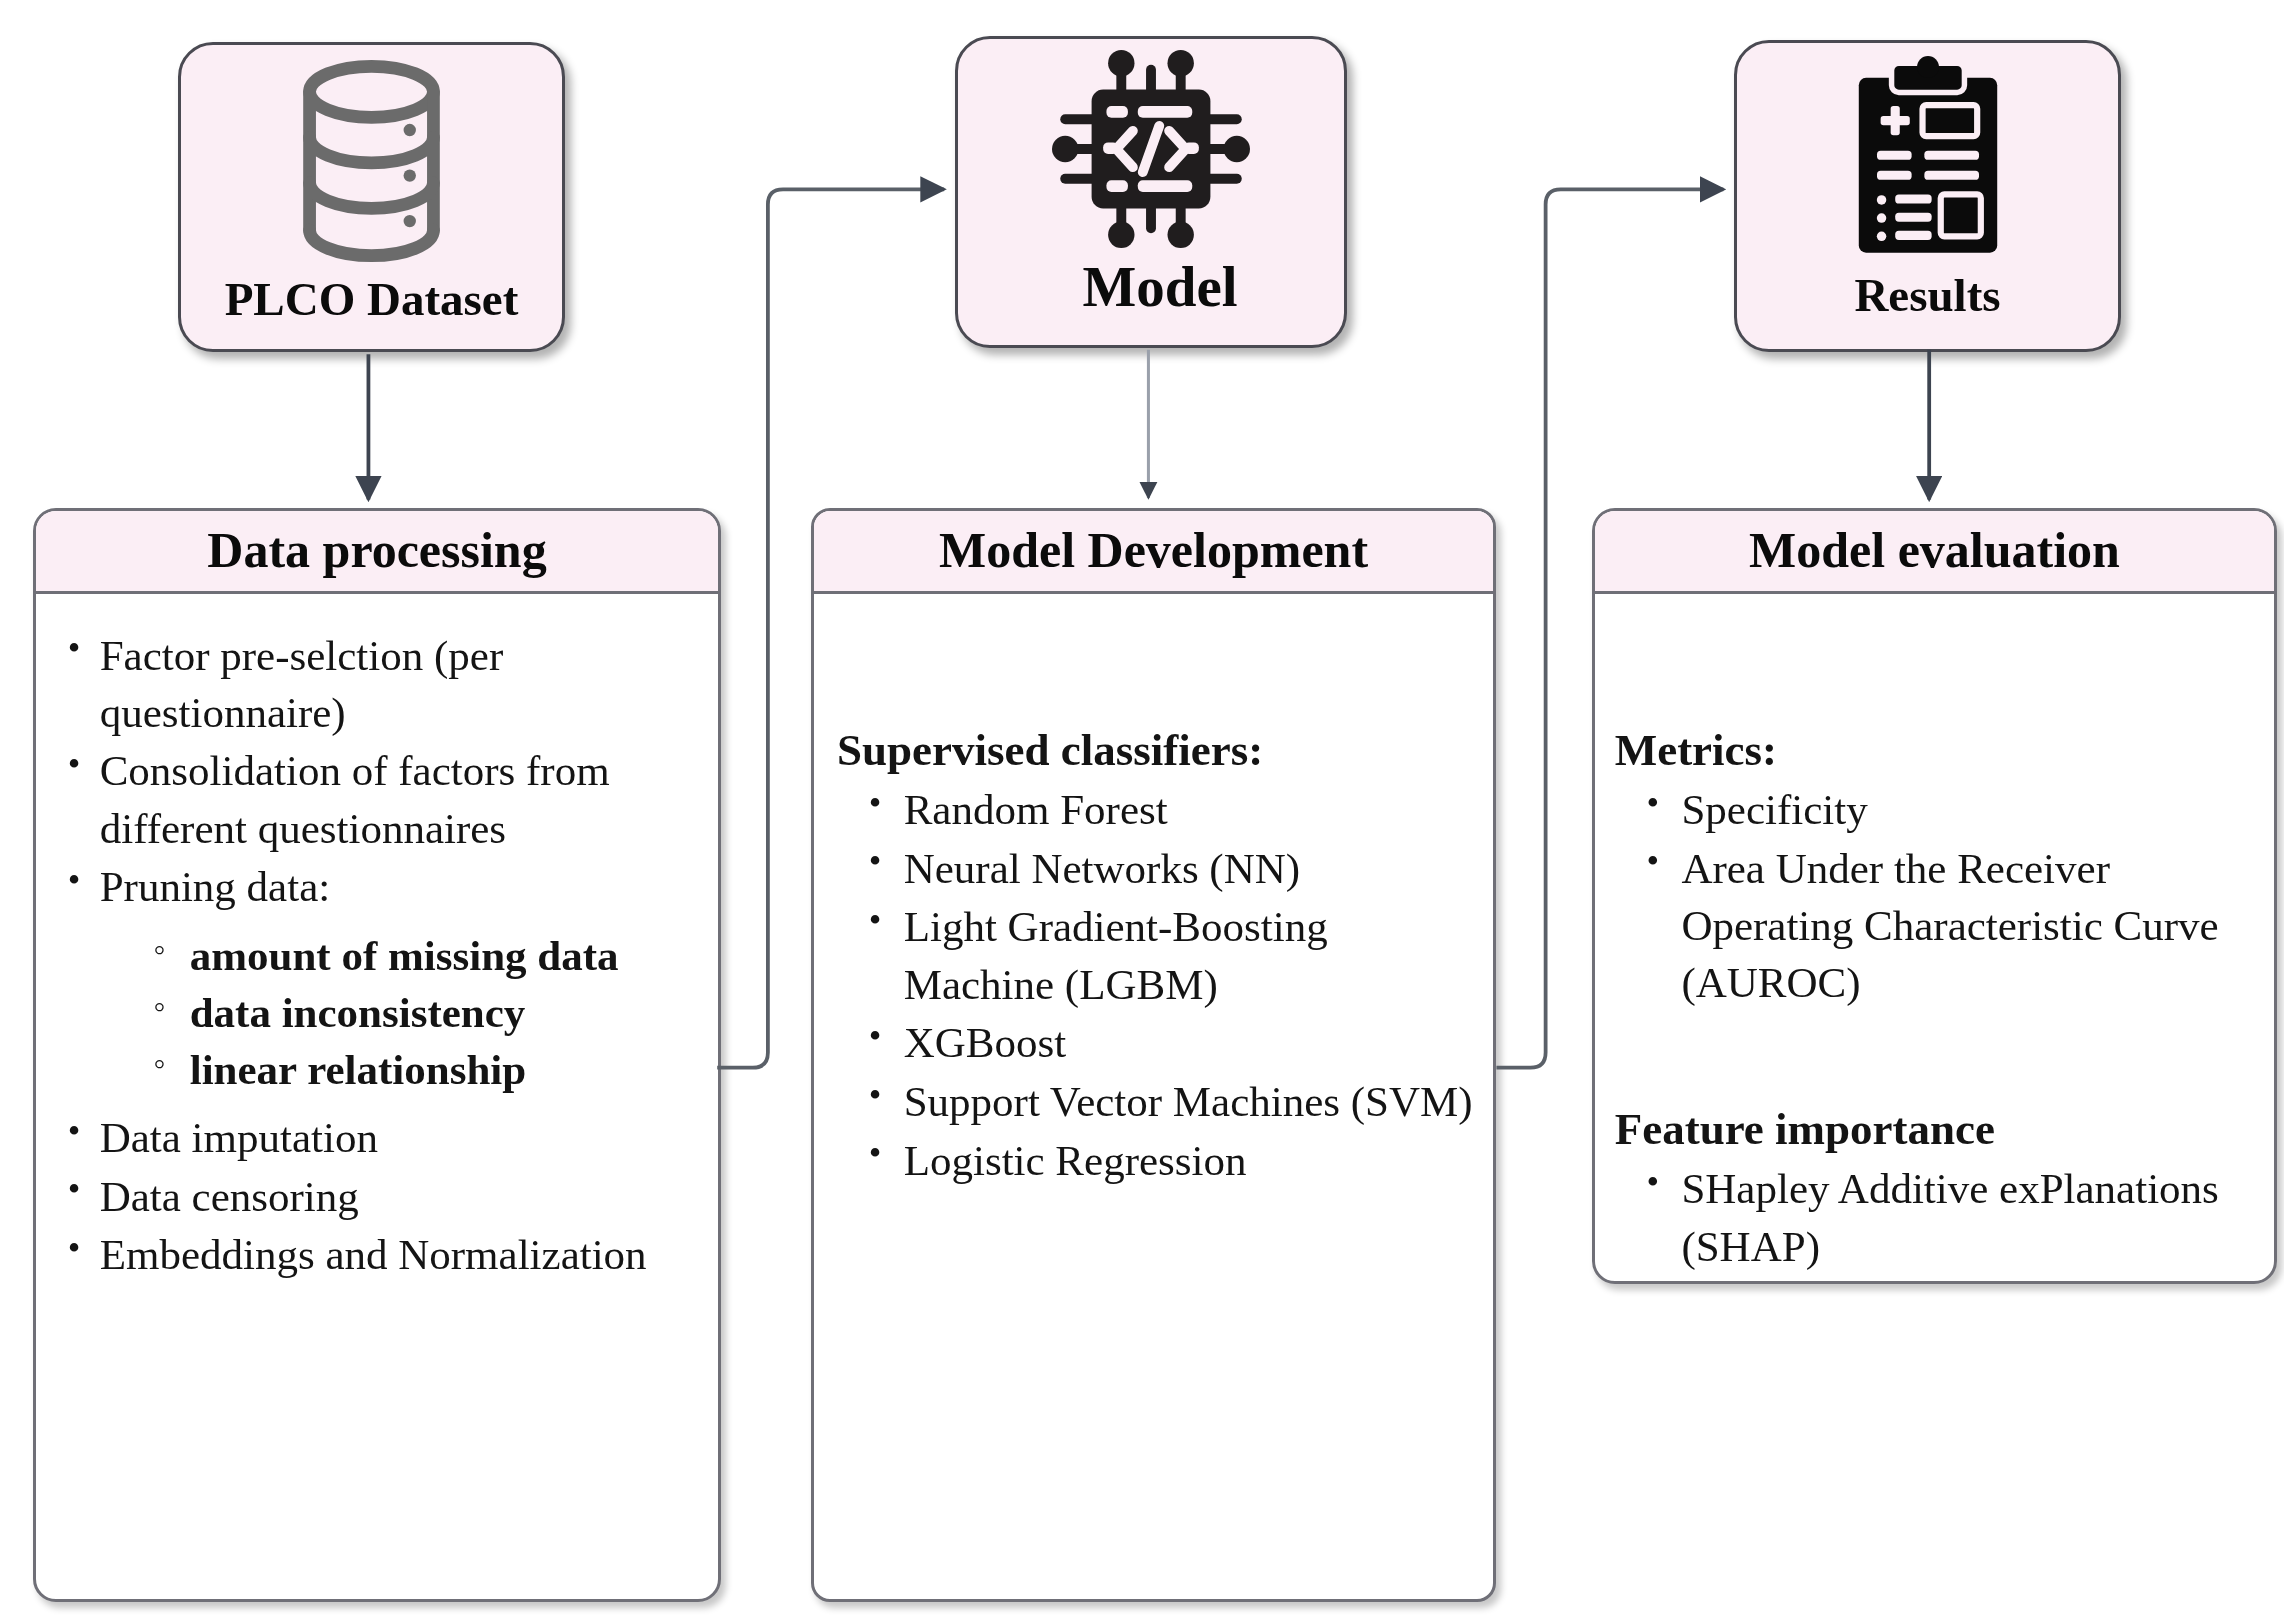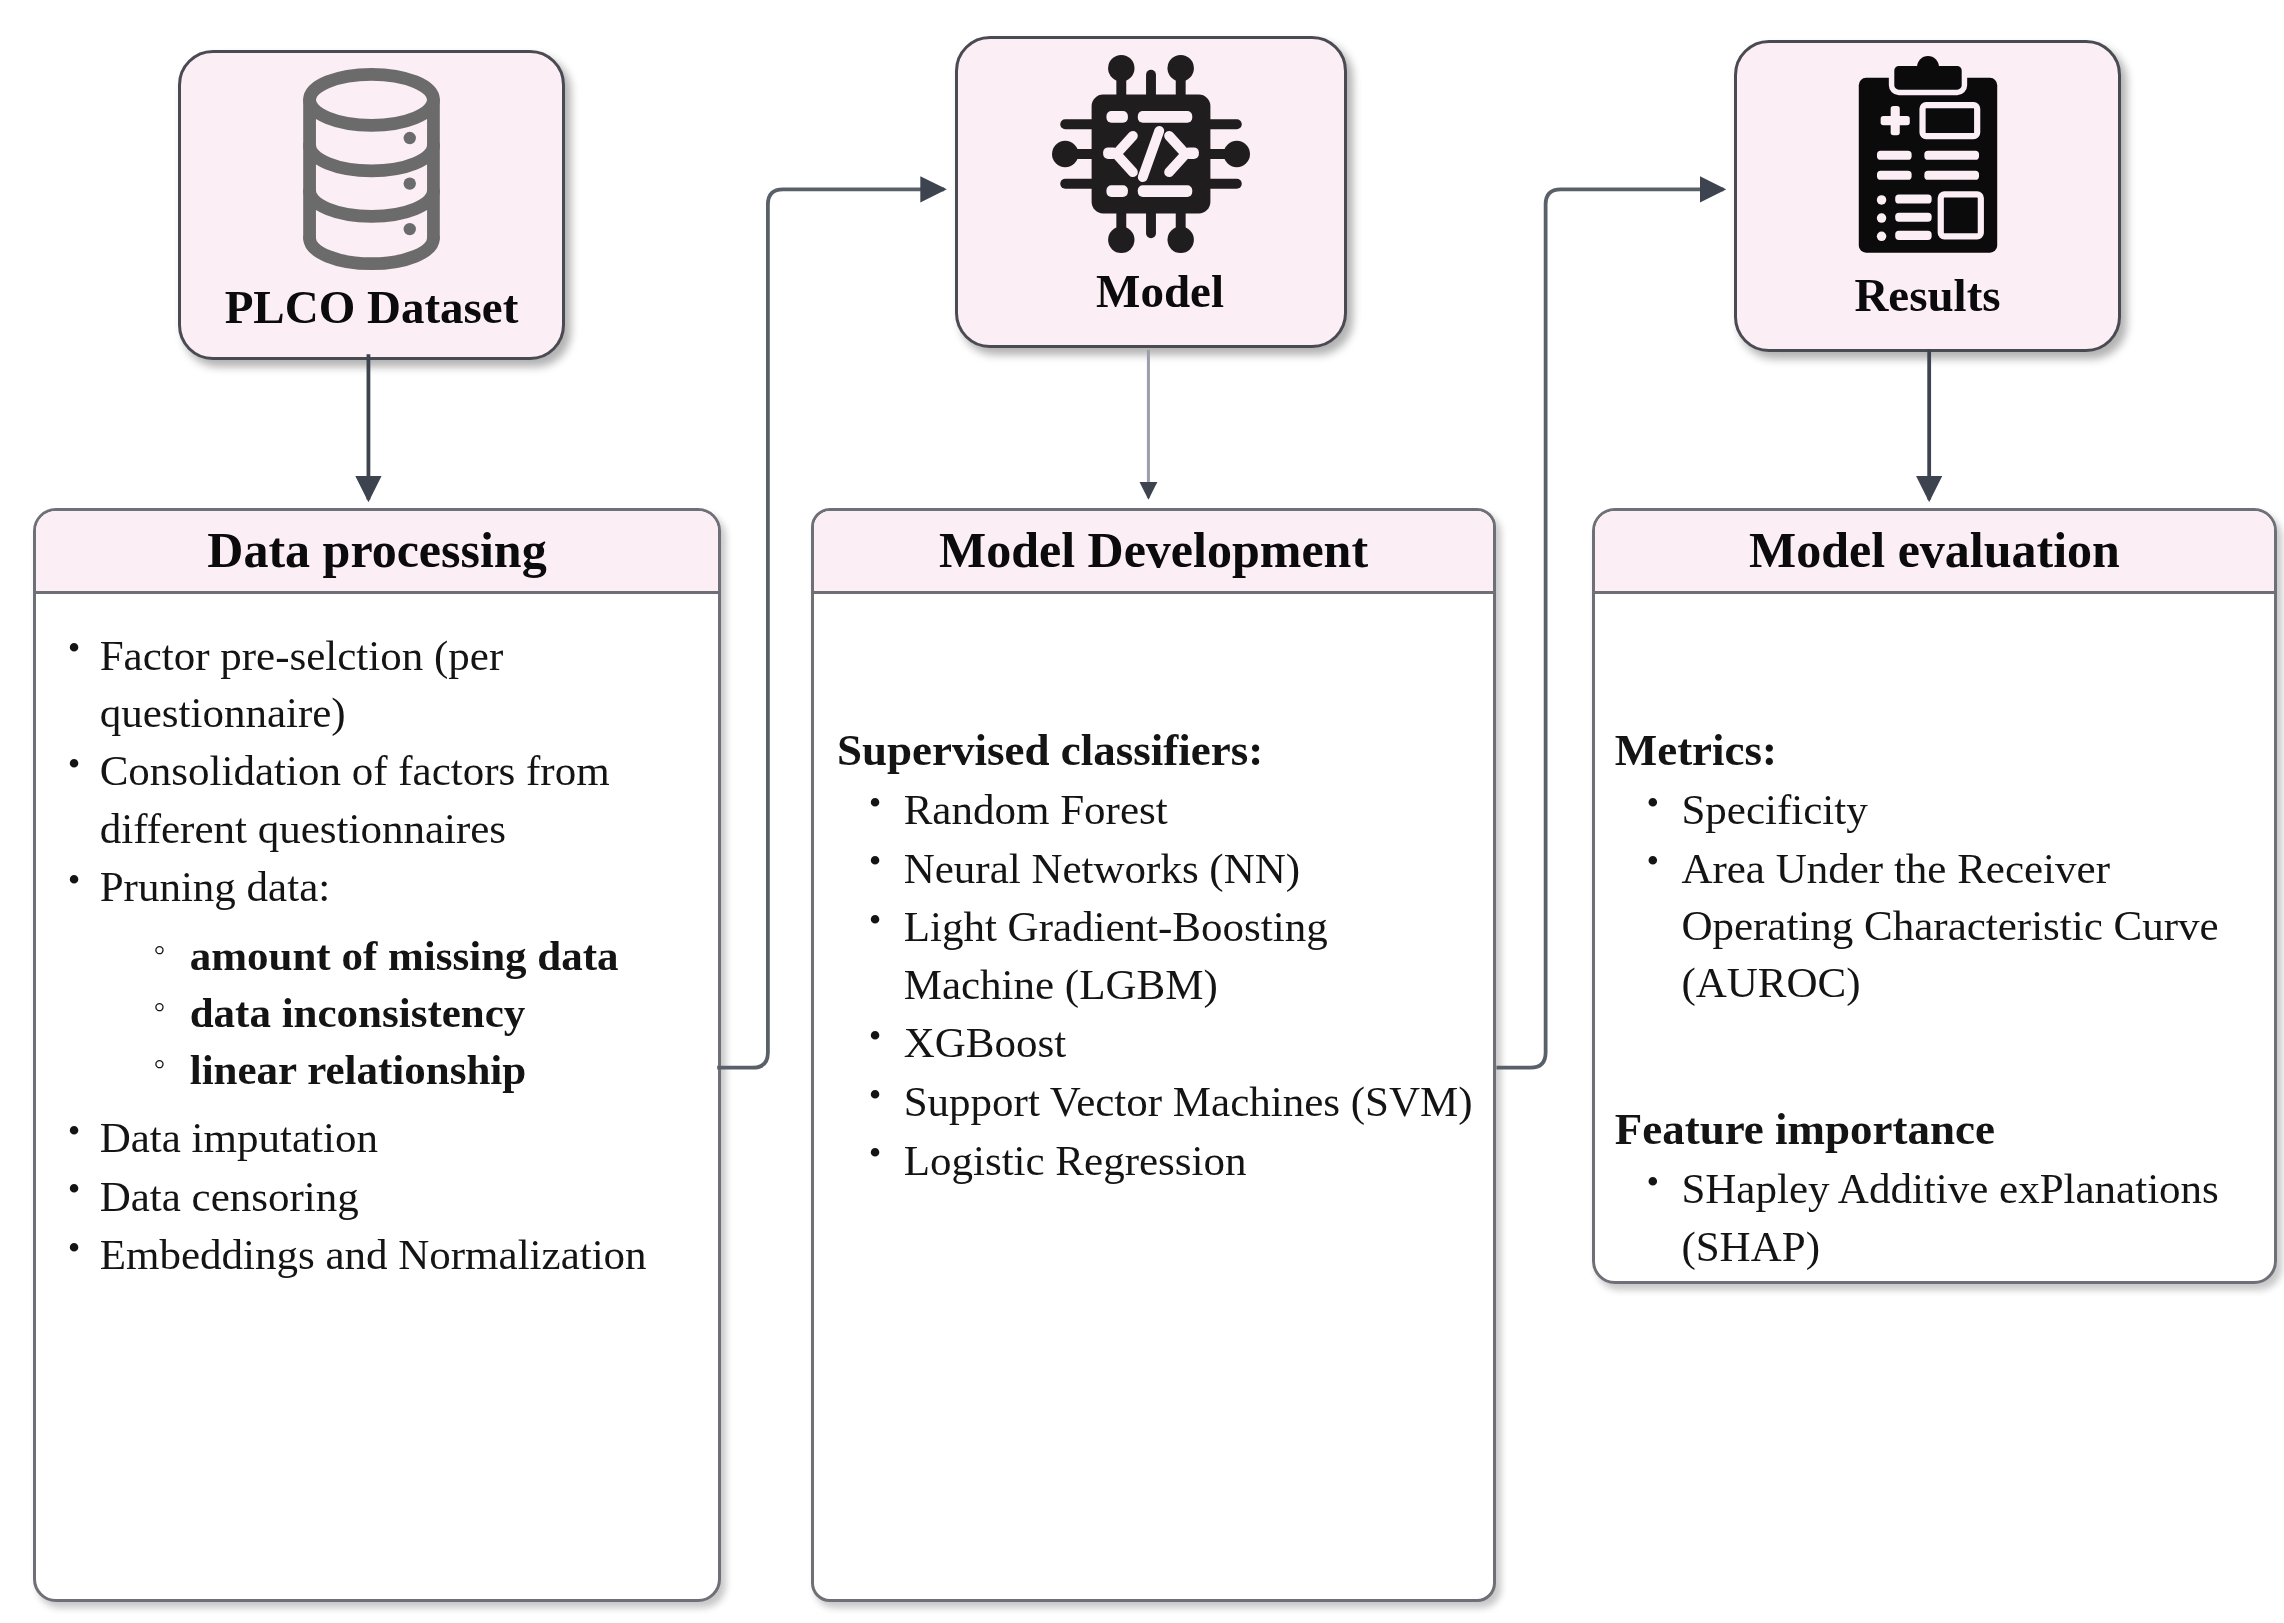--- a/index.html
+++ b/index.html
@@ -38,26 +38,26 @@
     width: 100%;
   }
   .icon-card .card-label {
     font-weight: bold;
     color: #0b0b0b;
     text-align: center;
     width: 100%;
     line-height: 1;
   }
 
-  #card-plco   { left: 178px; top: 50px;  width: 387px; height: 310px; }
+  #card-plco   { left: 178px; top: 42px;  width: 387px; height: 310px; }
   #card-model  { left: 955px; top: 36px; width: 392px; height: 312px; }
   #card-results{ left: 1734px; top: 40px; width: 387px; height: 312px; }
 
   #card-plco   .card-label { font-size: 47px; padding-bottom: 26px; }
-  #card-model  .card-label { font-size: 47px; padding-bottom: 30px; padding-left: 18px; }
+  #card-model  .card-label { font-size: 57px; padding-bottom: 30px; padding-left: 18px; }
   #card-results .card-label{ font-size: 47px; padding-bottom: 30px; }
 
   
   .panel {
     position: absolute;
     border: 3px solid #6f6f77;
     border-radius: 23px;
     background: #ffffff;
     box-shadow: 4.5px 6px 7.6px rgba(0,0,0,0.22);
     box-sizing: border-box;

